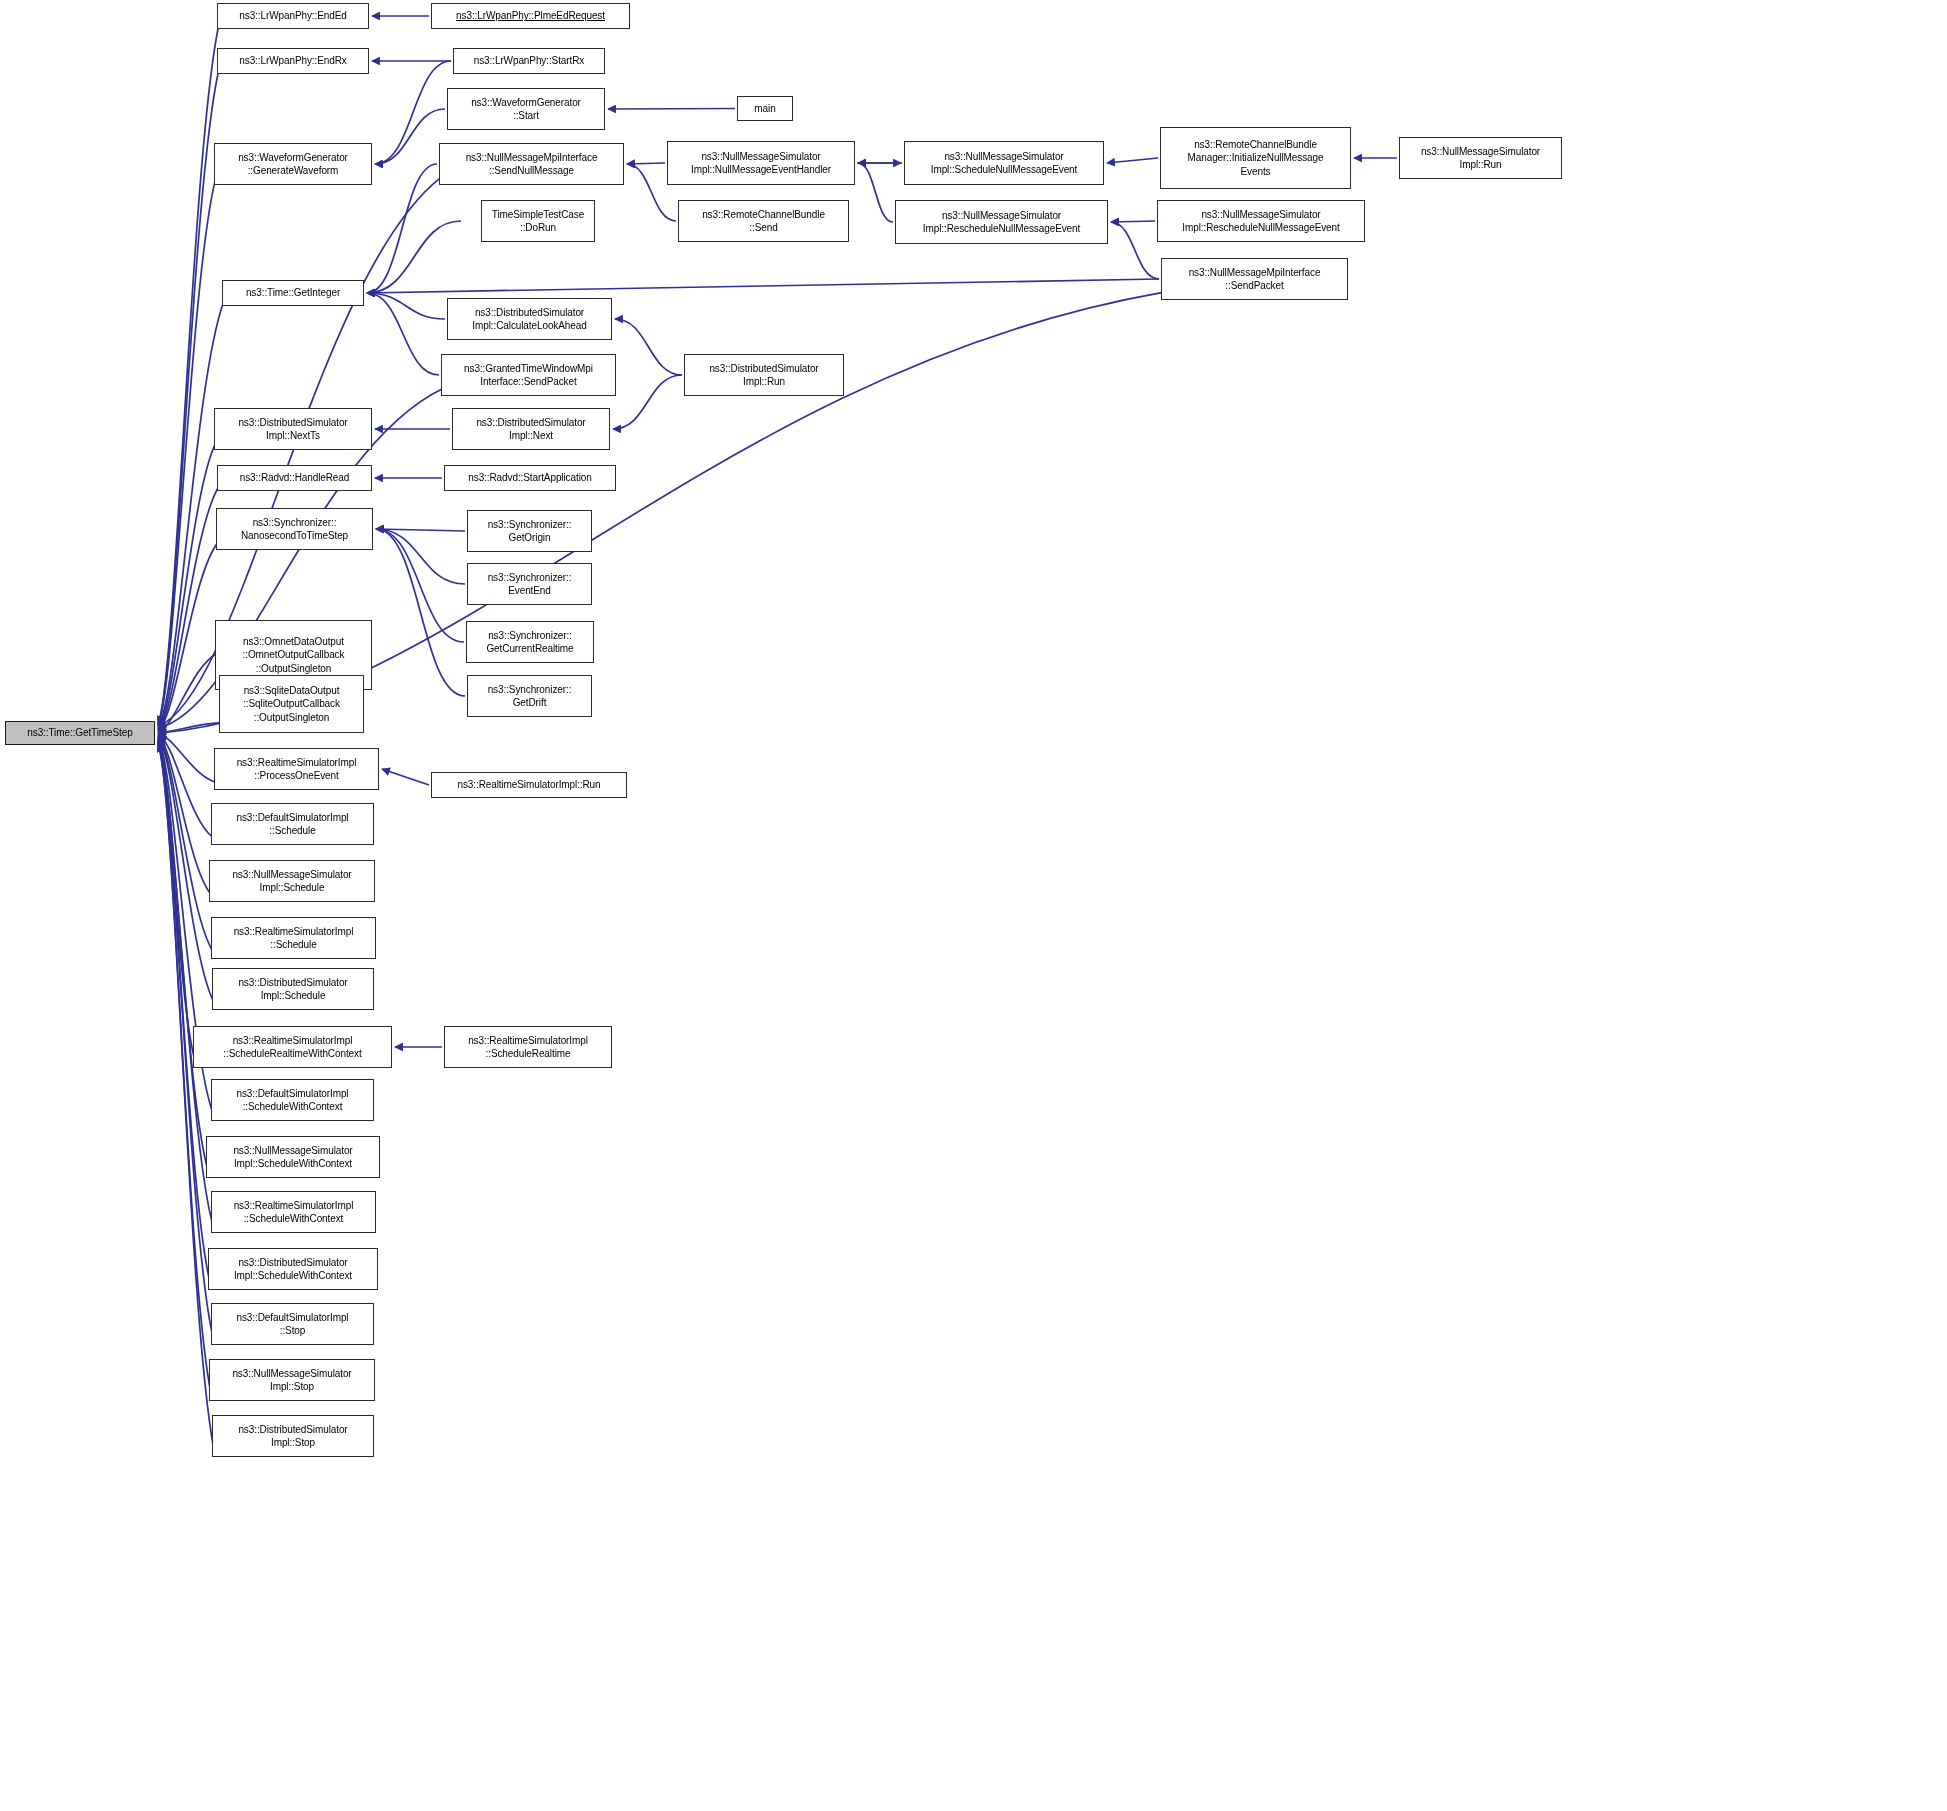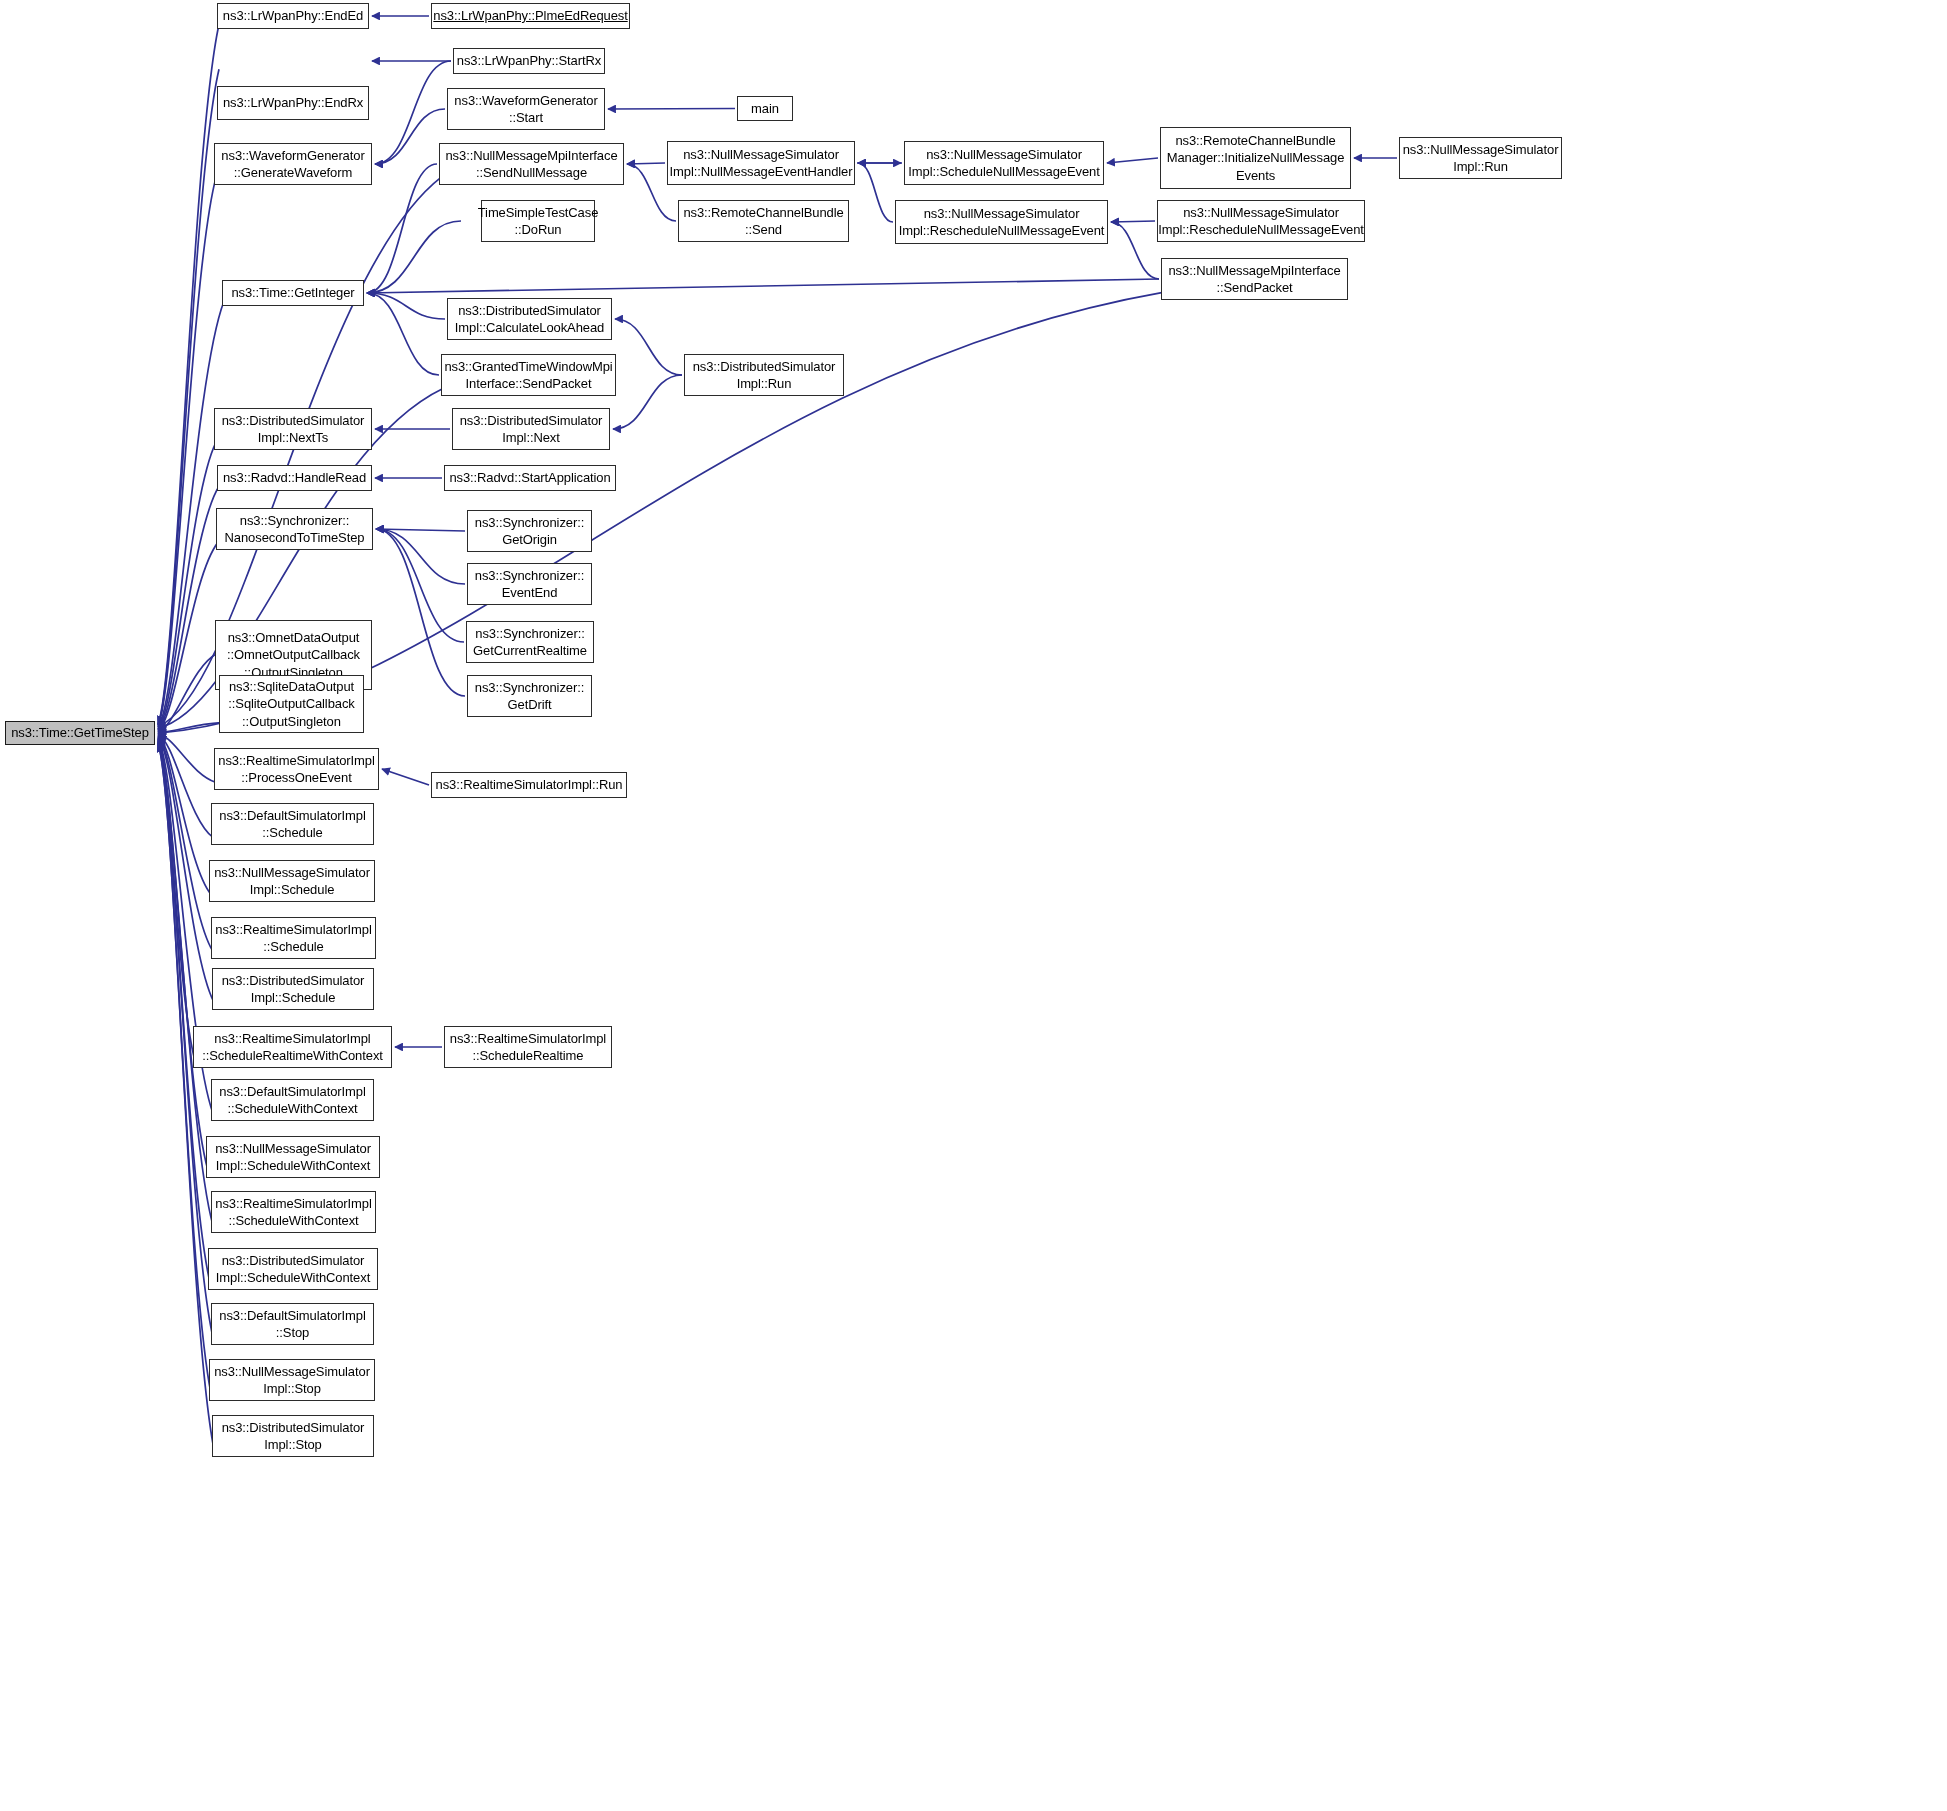--- a/index.html
+++ b/index.html
@@ -27,21 +27,21 @@
   .node {
     position: absolute;
     box-sizing: border-box;
     border: 1.3px solid #2b2b2b;
     background: #ffffff;
     color: #000000;
     display: flex;
     align-items: center;
     justify-content: center;
     text-align: center;
-    font-size: 13px;
+    font-size: 10px;
     line-height: 1.32;
     letter-spacing: -0.1px;
     white-space: pre-line;
     padding: 2px 4px;
     z-index: 5;
   }
   .node.current {
     background: #bfbfbf;
     border-color: #1a1a1a;
   }
@@ -110,21 +110,21 @@
         <path d="M 210.0 1282.4 C 186.6 1185.1, 173.6 774.0, 158.0 741.5" fill="none" stroke="#2e3192" stroke-width="1.7" marker-end="url(#arrow)"></path>
         <path d="M 213.0 1337.4 C 188.3 1230.3, 174.5 778.0, 158.0 742.3" fill="none" stroke="#2e3192" stroke-width="1.7" marker-end="url(#arrow)"></path>
         <path d="M 211.0 1393.4 C 187.2 1276.4, 173.9 782.2, 158.0 743.2" fill="none" stroke="#2e3192" stroke-width="1.7" marker-end="url(#arrow)"></path>
         <path d="M 214.0 1449.4 C 188.8 1322.5, 174.8 786.3, 158.0 744.0" fill="none" stroke="#2e3192" stroke-width="1.7" marker-end="url(#arrow)"></path>
       </g>
   </svg>
   <div id="nodes">
       <div class="node current" style="left: 5px; top: 721px; width: 150px; height: 24px;">ns3::Time::GetTimeStep</div>
       <div class="node" style="left: 217px; top: 3px; width: 152px; height: 26px;">ns3::LrWpanPhy::EndEd</div>
       <div class="node" style="left: 431px; top: 3px; width: 199px; height: 26px; text-decoration: underline;">ns3::LrWpanPhy::PlmeEdRequest</div>
-      <div class="node" style="left: 217px; top: 48px; width: 152px; height: 34px; margin-top: 38px;">ns3::LrWpanPhy::EndRx</div>
+      <div class="node" style="left: 217px; top: 48px; width: 152px; height: 26px;">ns3::LrWpanPhy::EndRx</div>
       <div class="node" style="left: 453px; top: 48px; width: 152px; height: 26px;">ns3::LrWpanPhy::StartRx</div>
       <div class="node" style="left: 447px; top: 88px; width: 158px; height: 42px;">ns3::WaveformGenerator
 ::Start</div>
       <div class="node" style="left: 737px; top: 96px; width: 56px; height: 25px;">main</div>
       <div class="node" style="left: 214px; top: 143px; width: 158px; height: 42px;">ns3::WaveformGenerator
 ::GenerateWaveform</div>
       <div class="node" style="left: 439px; top: 143px; width: 185px; height: 42px;">ns3::NullMessageMpiInterface
 ::SendNullMessage</div>
       <div class="node" style="left: 667px; top: 141px; width: 188px; height: 44px;">ns3::NullMessageSimulator
 Impl::NullMessageEventHandler</div>

